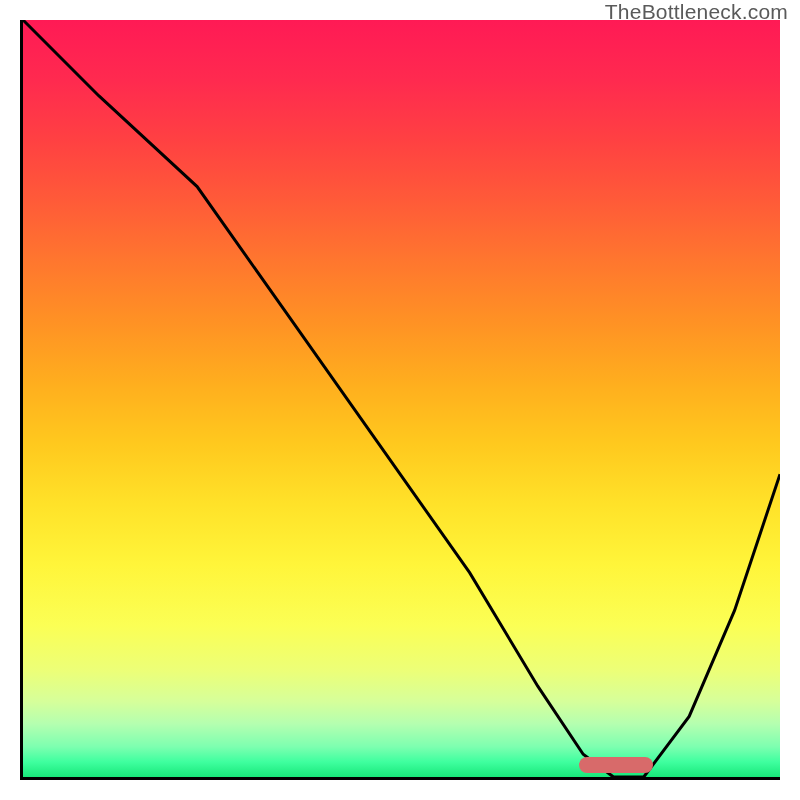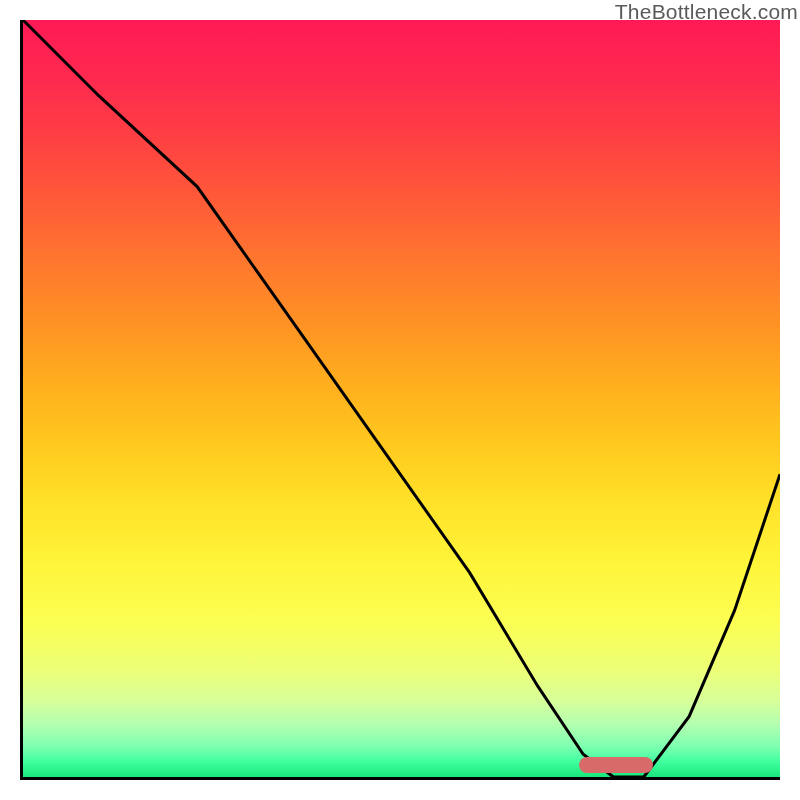--- a/index.html
+++ b/index.html
@@ -66,21 +66,21 @@
     position: absolute;
     width: 74px;
     height: 16px;
     background: #d86a6a;
     border-radius: 8px;
     transform: translate(-50%, -50%);
   }
   .watermark {
     position: absolute;
     top: 0px;
-    right: 2px;
+    right: 12px;
     font-size: 21px;
     font-weight: 500;
     color: #5a5a5a;
     letter-spacing: 0.2px;
   }
 </style>
 </head>
 <body>
 
 <div class="chart-container">

